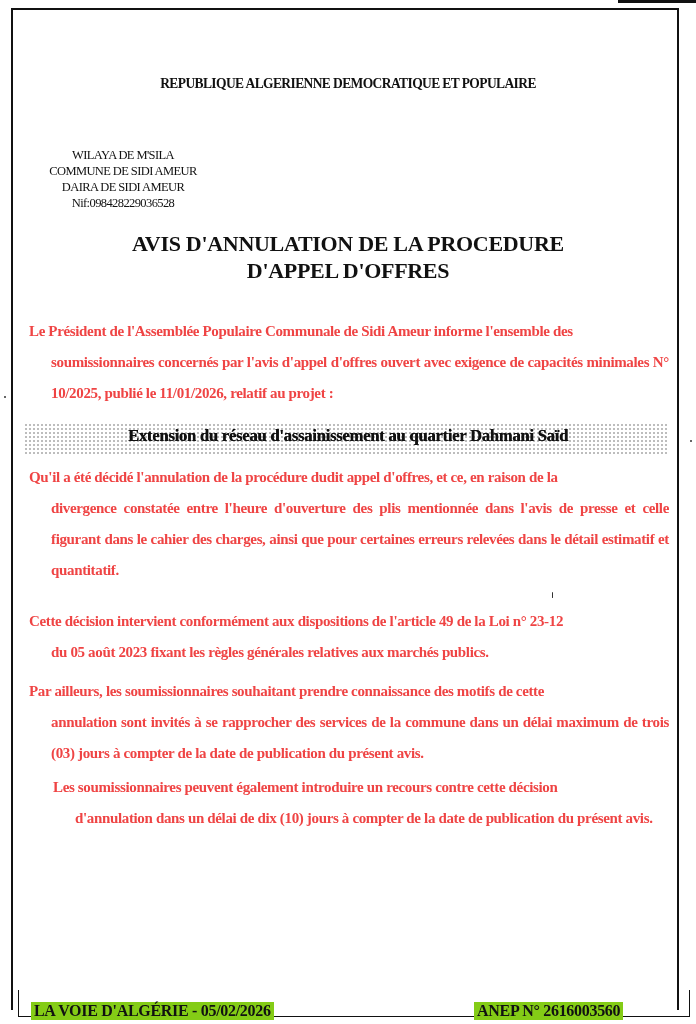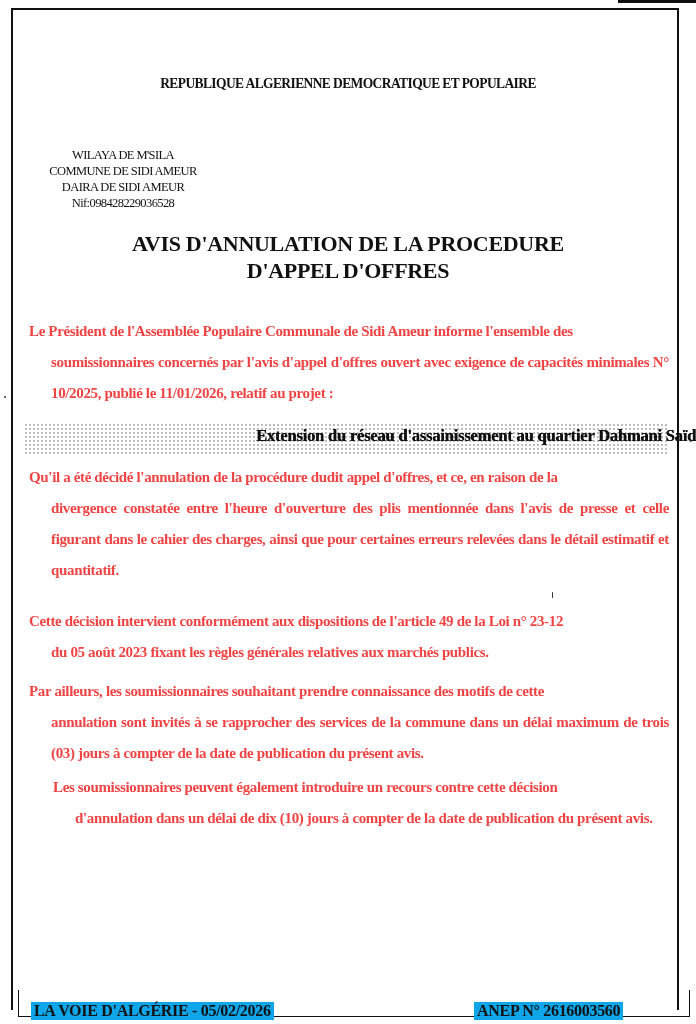--- a/index.html
+++ b/index.html
@@ -32,36 +32,36 @@
   }
   .para .ind { display: block; padding-left: 22px; }
   .p1 { top: 316px; }
   .project-band {
     position: absolute; left: 24px; top: 423px; width: 644px; height: 32px;
     background-color: #ffffff;
     background-image: radial-gradient(#bdbdbd 0.8px, transparent 1px);
     background-size: 4px 4px;
   }
   .project {
-    position: absolute; left: 0; top: 426px; width: 696px; text-align: right;
+    position: absolute; left: 0; top: 426px; width: 696px; text-align: center;
     font-weight: bold; font-size: 16.5px; letter-spacing: -0.2px;
     text-shadow: 0.4px 0 0 #111;
   }
   .p2 { top: 462px; }
   .p3 { top: 606px; }
   .p4 { top: 676px; }
   .p5 { top: 772px; margin-left: 24px; }
   .footer-line {
     position: absolute; left: 18px; top: 1016px; width: 672px; height: 0;
     border-top: 1.5px solid #111;
   }
   .footer-left-tick { position: absolute; left: 18px; top: 990px; width: 0; height: 27px; border-left: 1.5px solid #111; }
   .footer-right-tick { position: absolute; left: 689px; top: 990px; width: 0; height: 27px; border-left: 1.5px solid #111; }
   .footer-left, .footer-right {
-    position: absolute; top: 1002px; background: #0ea5e9;
+    position: absolute; top: 1002px; background: #84cc16;
     font-family: "Liberation Serif", "DejaVu Serif", serif;
     font-weight: bold; font-size: 16px; padding: 0 3px; letter-spacing: -0.3px;
   }
   .footer-left { left: 31px; }
   .footer-right { left: 474px; font-size: 16px; }
   .speck { position: absolute; width: 2px; height: 2px; background: #333; border-radius: 1px; }
 </style>
 </head>
 <body>
 

